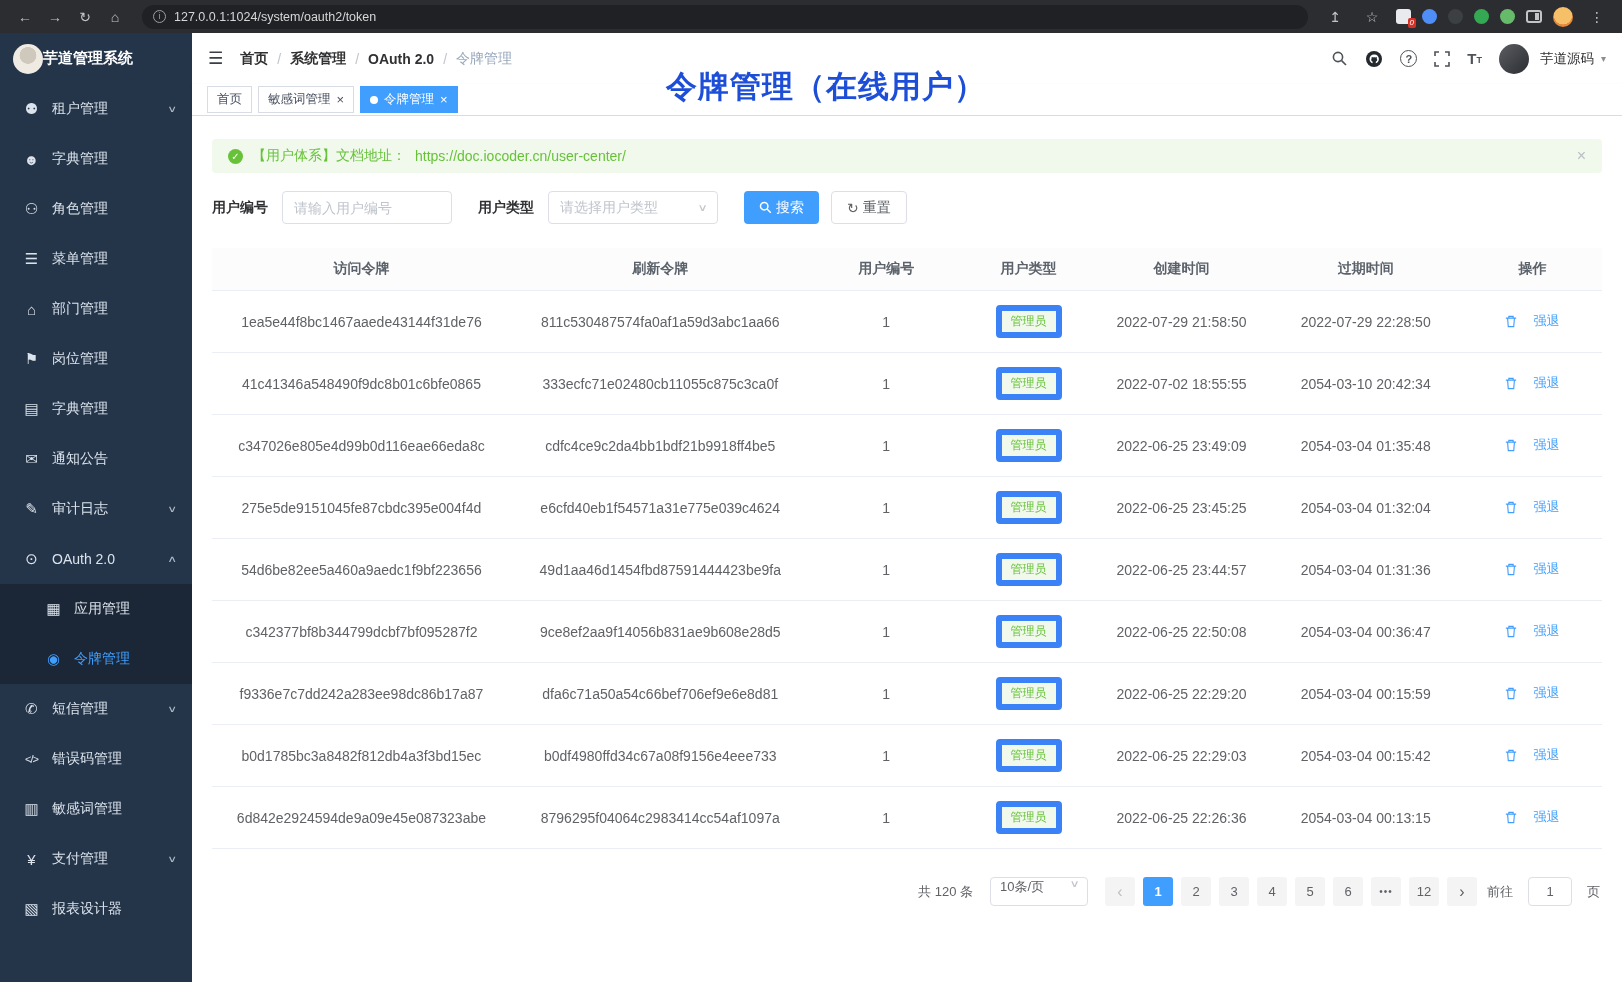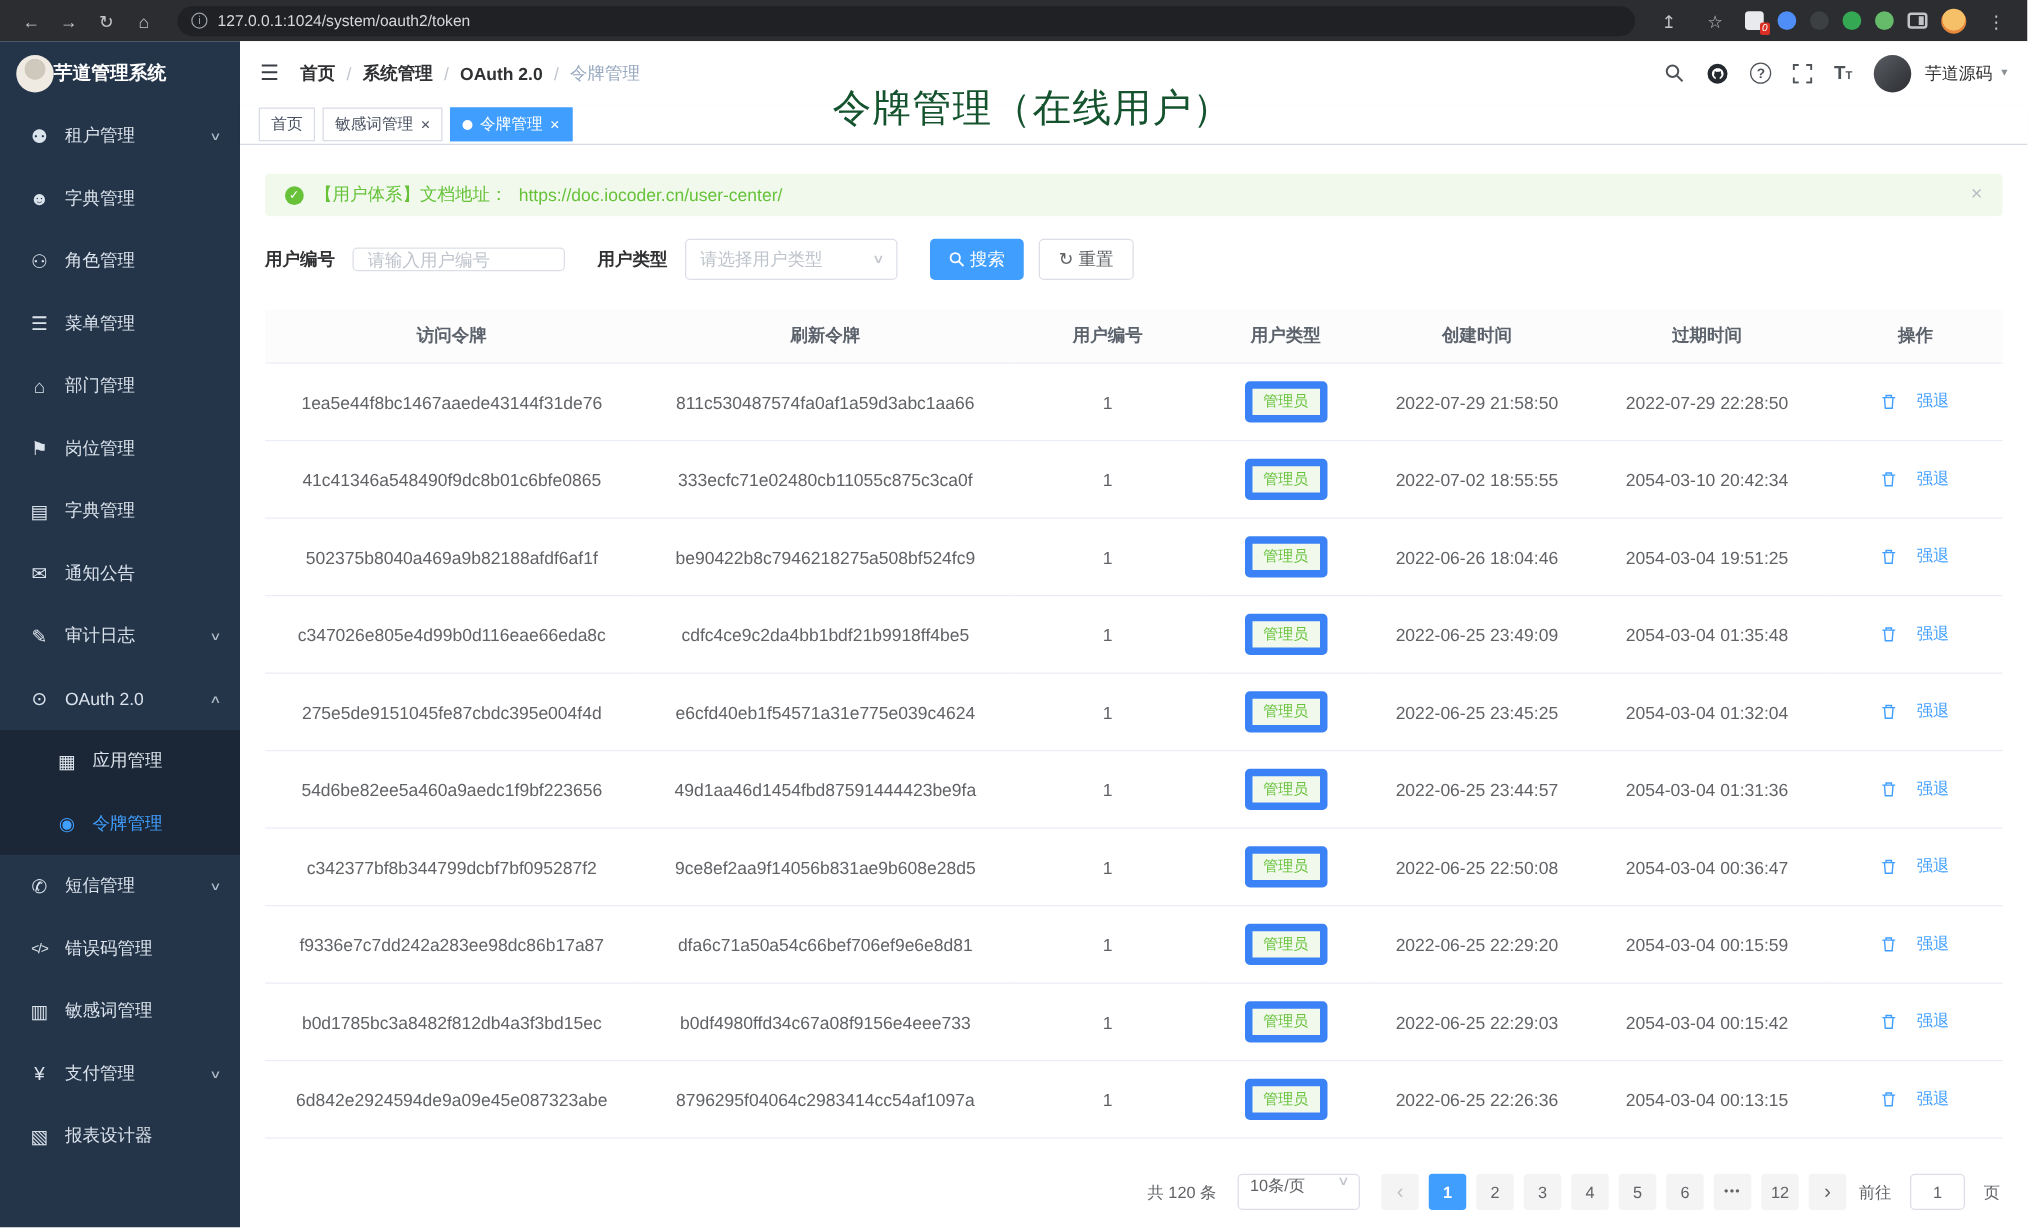--- a/index.html
+++ b/index.html
@@ -63,21 +63,21 @@
 
   
   .content{flex:1;padding:23px 20px;background:#fff;overflow:hidden}
   .alert{display:flex;align-items:center;gap:9px;background:#f0f9eb;border-radius:4px;padding:0 16px;height:34px;color:#67c23a;font-size:14px}
   .acheck{width:15px;height:15px;border-radius:50%;background:#67c23a;color:#fff;font-size:10px;display:inline-flex;align-items:center;justify-content:center;flex-shrink:0}
   .alink{color:#67c23a;text-decoration:none;cursor:pointer}
   .aclose{margin-left:auto;color:#b9bec4;font-size:16px;cursor:pointer}
 
   .filters{display:flex;align-items:center;margin-top:18px;font-size:14px}
   .flabel{font-weight:700;color:#303133;margin-right:14px}
-  .finput{width:170px;height:19px;border:1px solid #dcdfe6;border-radius:4px;padding:0 11px;font-size:14px;color:#606266;outline:none;margin-right:26px;font-family:inherit}
+  .finput{width:170px;height:33px;border:1px solid #dcdfe6;border-radius:4px;padding:0 11px;font-size:14px;color:#606266;outline:none;margin-right:26px;font-family:inherit}
   .finput::placeholder{color:#bfc4cc}
   .select{width:170px;height:33px;border:1px solid #dcdfe6;border-radius:4px;display:flex;align-items:center;justify-content:space-between;padding:0 11px;color:#bfc4cc;margin-right:26px;cursor:pointer;background:#fff}
   .schev{color:#c0c4cc;font-size:10px;display:inline-block;transform:scaleX(1.4)}
   .btn{height:33px;border-radius:4px;border:none;display:inline-flex;align-items:center;gap:4px;font-size:14px;cursor:pointer;padding:0 15px;font-family:inherit}
   .btn.primary{background:#409eff;color:#fff;margin-right:12px}
   .btn.plain{background:#fff;border:1px solid #dcdfe6;color:#606266}
 
   table.grid{width:100%;border-collapse:collapse;margin-top:24px;font-size:14px;color:#606266;table-layout:fixed}
   table.grid th{padding:12px 4px;color:#5b626b;font-weight:600;border-bottom:1px solid #ebeef5;background:#fcfcfd;text-align:center}
   table.grid td{padding:14px 4px;border-bottom:1px solid #ebeef5;text-align:center;overflow:hidden;text-overflow:ellipsis;white-space:nowrap}
@@ -88,21 +88,21 @@
   .total{margin-right:9px}
   .psize{width:98px;height:29px;border:1px solid #dcdfe6;border-radius:4px;display:flex;align-items:flex-start;justify-content:space-between;padding:0 9px;background:#fff;margin-right:9px;cursor:pointer}
   .pbtn{min-width:30px;height:29px;border:none;border-radius:3px;background:#f4f4f5;color:#606266;font-size:13px;cursor:pointer;font-family:inherit;padding:0 6px}
   .pbtn.arrow{font-size:16px;line-height:1}
   .pbtn.prev{color:#bcbfc5}
   .pbtn.active{background:#409eff;color:#fff;font-weight:600}
   .pbtn.dots{font-size:10px;letter-spacing:1px}
   .goto-label{margin:0 2px}
   .goto{width:44px;height:29px;border:1px solid #dcdfe6;border-radius:4px;text-align:center;font-size:13px;color:#606266;outline:none;margin:0 5px;font-family:inherit}
 
-  .overlay{position:absolute;left:666px;top:66px;color:#14532d;font-size:31px;font-weight:400;z-index:60;letter-spacing:1px;pointer-events:none}
+  .overlay{position:absolute;left:666px;top:66px;color:#1d4ed8;font-size:31px;font-weight:700;z-index:60;letter-spacing:1px;pointer-events:none}
 </style>
 </head>
 <body>
 
 <div class="browser">
   <span class="bicon">←</span>
   <span class="bicon">→</span>
   <span class="bicon">↻</span>
   <span class="bicon">⌂</span>
   <div class="urlbar">
@@ -341,34 +341,20 @@
             <td>2022-07-02 18:55:55</td>
             <td>2054-03-10 20:42:34</td>
             <td><a class="act">
                   <svg width="12" height="13" viewBox="0 0 14 15" fill="none" stroke="currentColor" stroke-width="1.3">
                     <path d="M1 3.5h12M4.5 3.5V1.5h5v2M3 3.5l.8 10h6.4l.8-10"></path>
                   </svg>
                   <span>强退</span>
                 </a></td>
           </tr>
           <tr>
-            <td>502375b8040a469a9b82188afdf6af1f</td>
-            <td>be90422b8c7946218275a508bf524fc9</td>
-            <td>1</td>
-            <td><span class="tag">管理员</span></td>
-            <td>2022-06-26 18:04:46</td>
-            <td>2054-03-04 19:51:25</td>
-            <td><a class="act">
-                  <svg width="12" height="13" viewBox="0 0 14 15" fill="none" stroke="currentColor" stroke-width="1.3">
-                    <path d="M1 3.5h12M4.5 3.5V1.5h5v2M3 3.5l.8 10h6.4l.8-10"></path>
-                  </svg>
-                  <span>强退</span>
-                </a></td>
-          </tr>
-          <tr>
             <td>c347026e805e4d99b0d116eae66eda8c</td>
             <td>cdfc4ce9c2da4bb1bdf21b9918ff4be5</td>
             <td>1</td>
             <td><span class="tag">管理员</span></td>
             <td>2022-06-25 23:49:09</td>
             <td>2054-03-04 01:35:48</td>
             <td><a class="act">
                   <svg width="12" height="13" viewBox="0 0 14 15" fill="none" stroke="currentColor" stroke-width="1.3">
                     <path d="M1 3.5h12M4.5 3.5V1.5h5v2M3 3.5l.8 10h6.4l.8-10"></path>
                   </svg>

